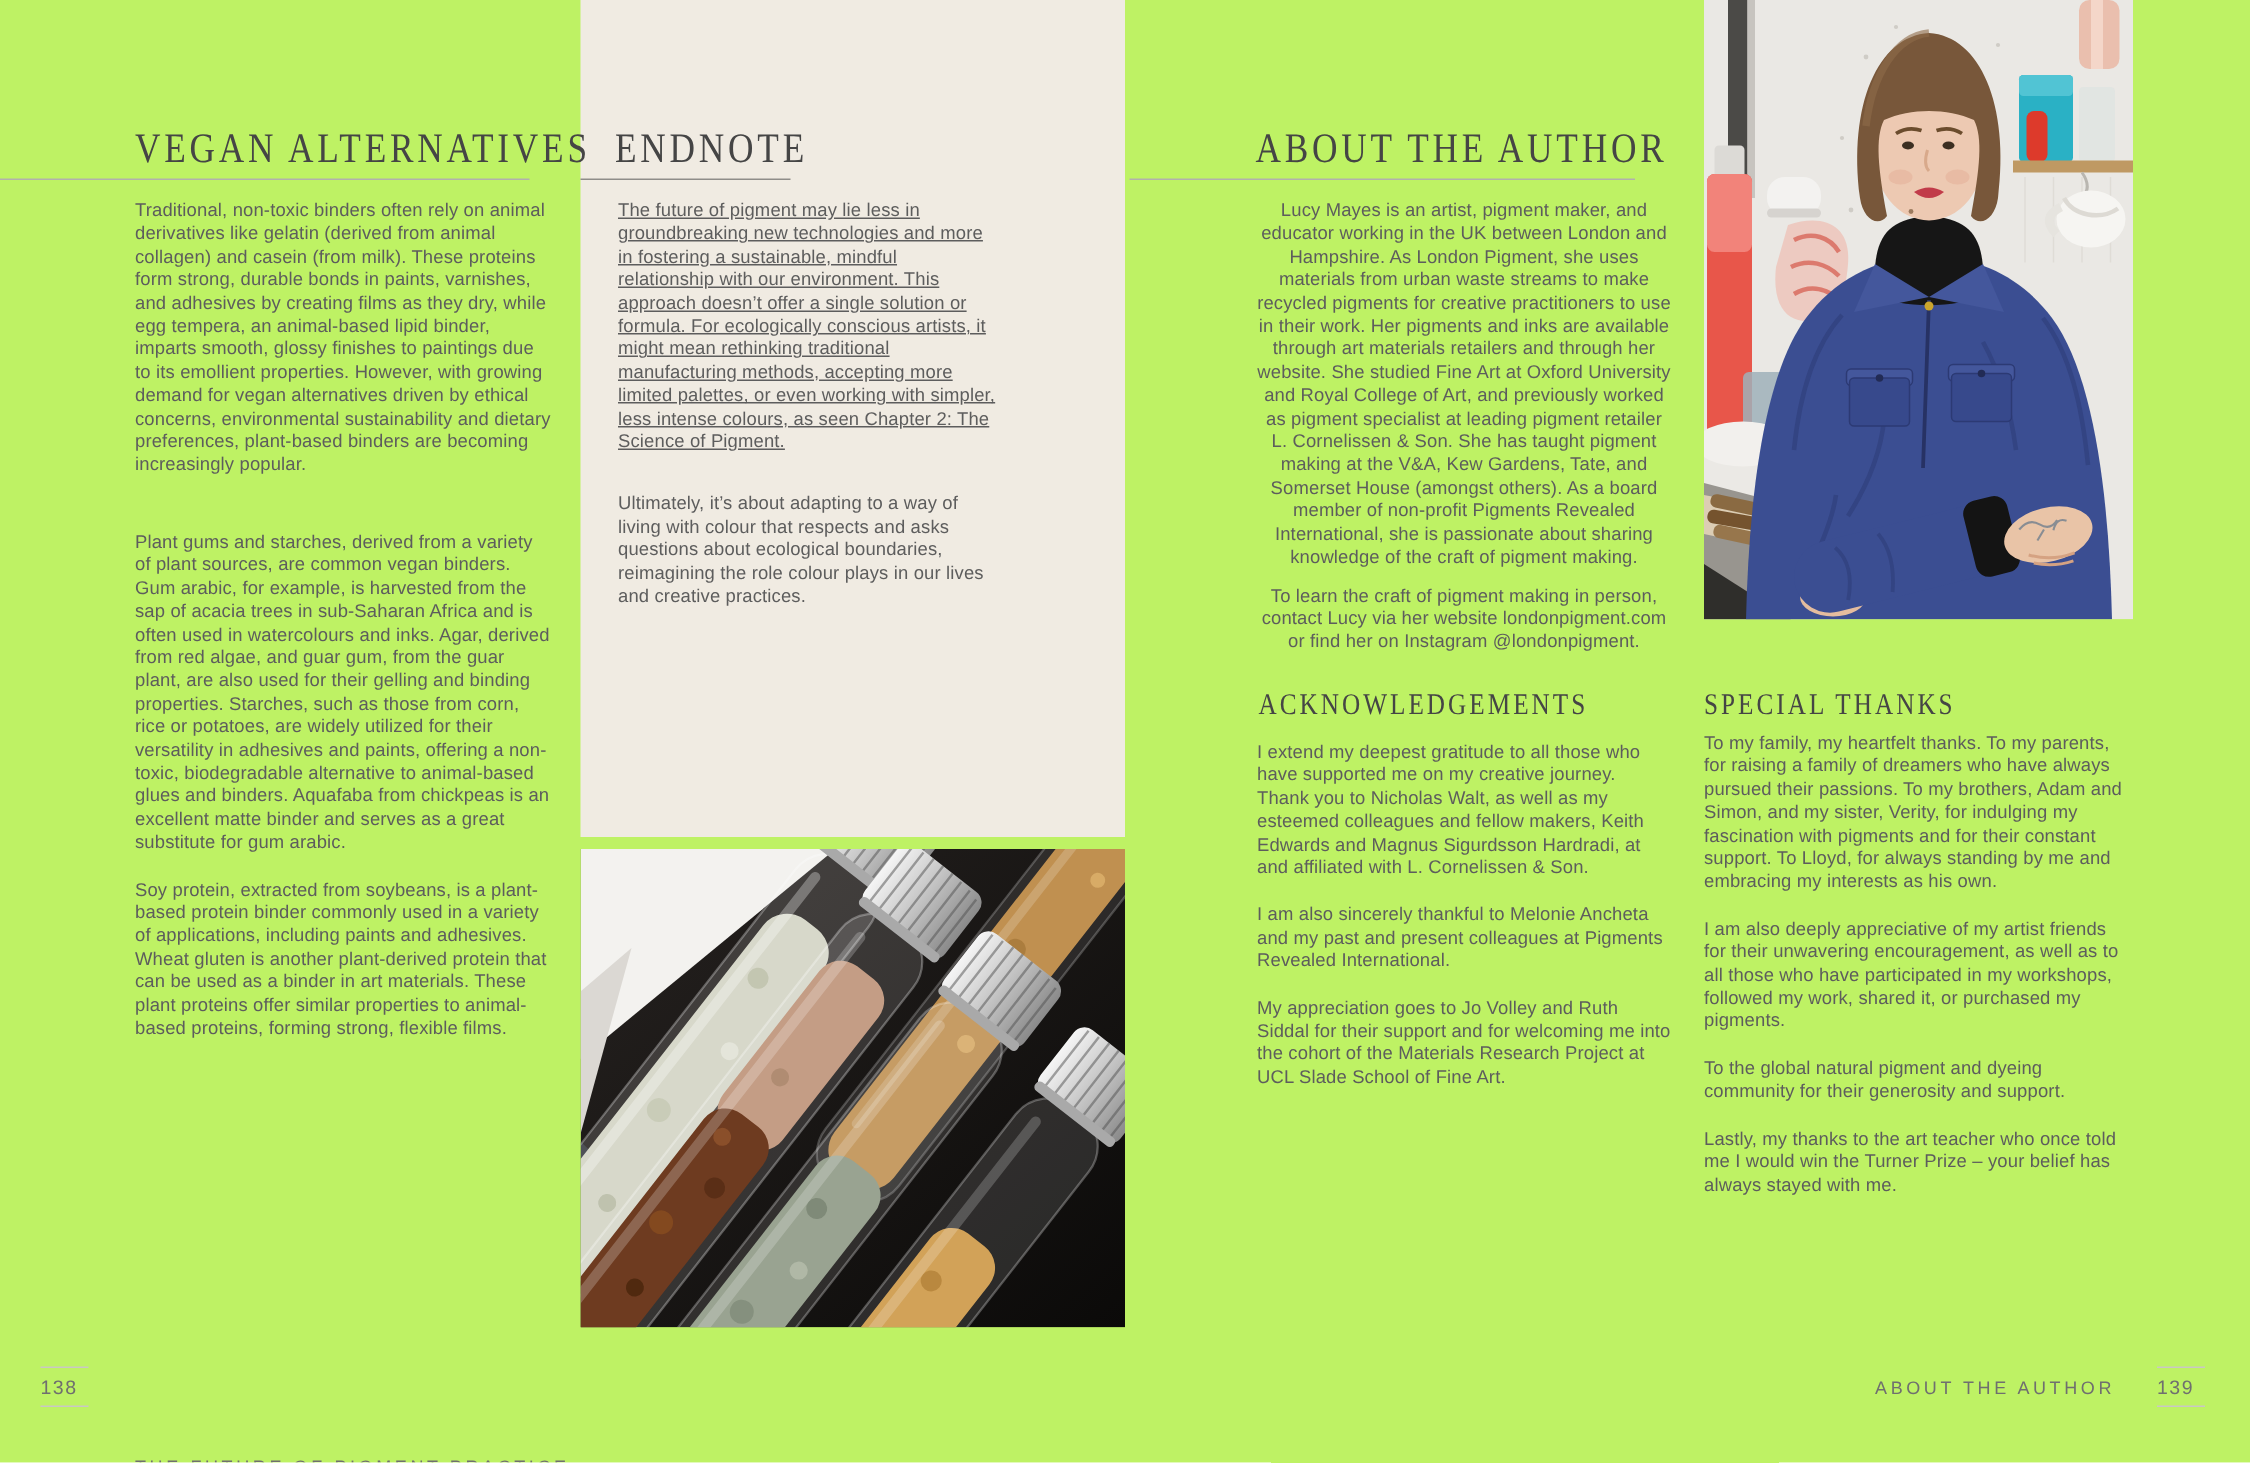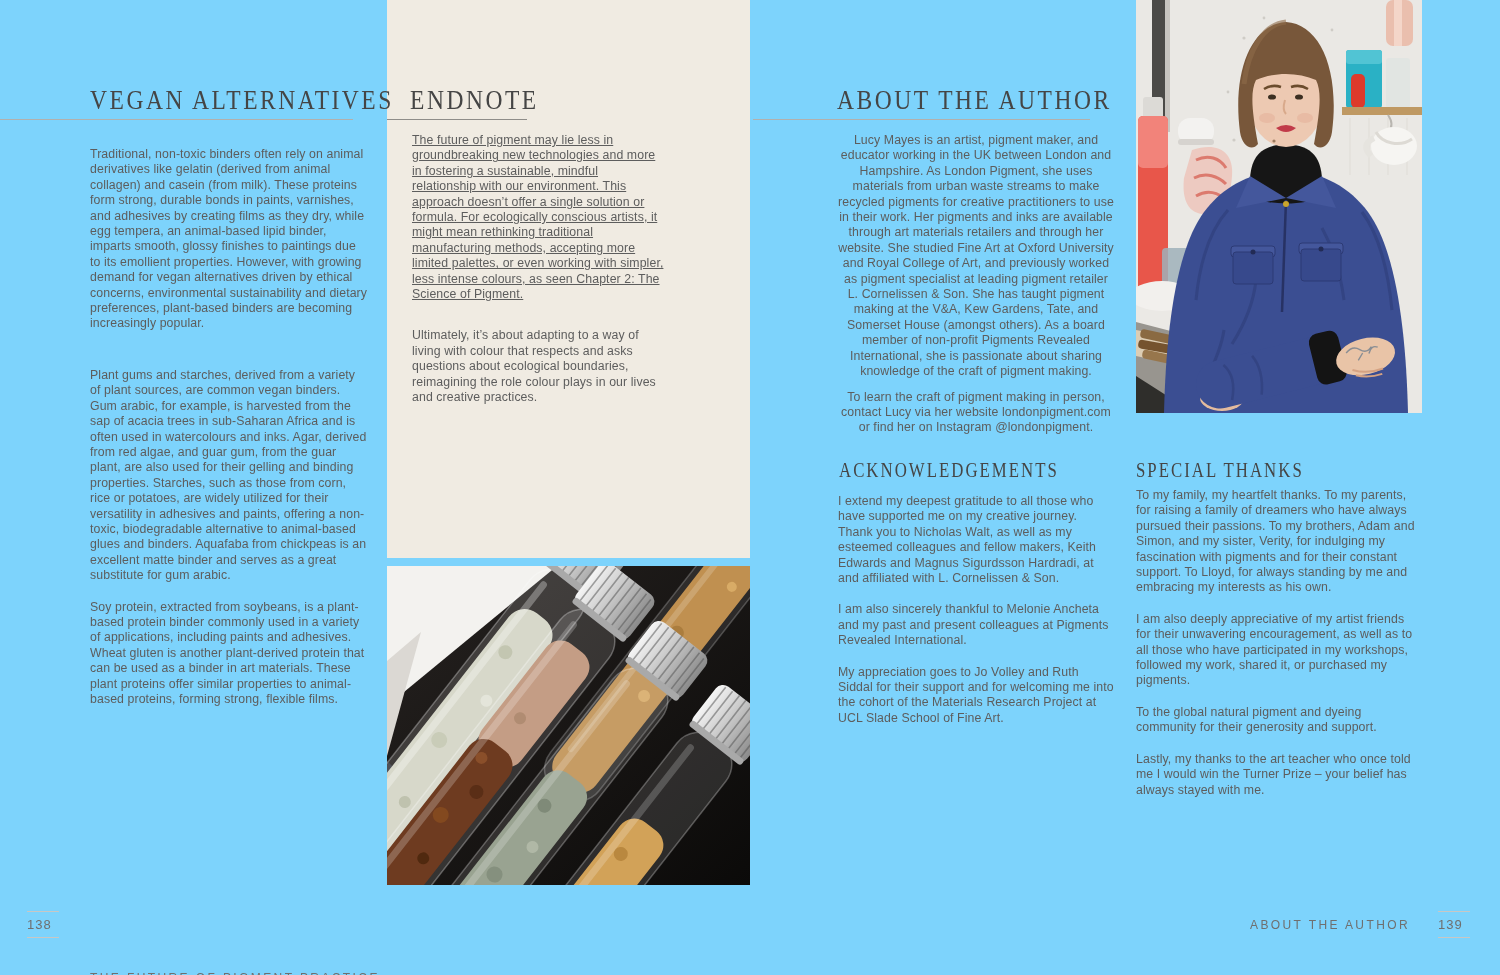--- a/index.html
+++ b/index.html
@@ -1,17 +1,17 @@
 <!DOCTYPE html>
 <html><head>
 <meta charset="utf-8">
 <style>
   html,body { margin:0; padding:0; background:#ffffff; }
   .spread {
-    position:relative; width:1500px; height:975px; background:#7dd3fc;
+    position:relative; width:1500px; height:975px; background:#bef264;
     font-family:"Liberation Sans", sans-serif; overflow:hidden;
   }
 
   
   .heading {
     position:absolute; font-family:"Liberation Serif", serif; font-weight:400;
     color:#454545; letter-spacing:3px; white-space:nowrap;
     transform:scaleX(0.84); transform-origin:left top; line-height:1;
   }
   .h-lg { font-size:28px; }
@@ -62,21 +62,21 @@
   <div class="heading h-lg" style="left:410px; top:86px;">ENDNOTE</div>
   <div class="rule" style="left:387px; top:119px; width:140px; background:#8f8d89;"></div>
 
   <div class="heading h-lg" style="left:837px; top:86px;">ABOUT THE AUTHOR</div>
   <div class="rule" style="left:753px; top:119px; width:337px;"></div>
 
   <div class="heading h-sm" style="left:839px; top:460px;">ACKNOWLEDGEMENTS</div>
 
   <div class="heading h-sm" style="left:1136px; top:460px;">SPECIAL THANKS</div>
 
-  <div class="body-text" style="left:90px; top:147px; width:278px;">
+  <div class="body-text" style="left:90px; top:133px; width:278px;">
     <p class="gap-xl">Traditional, non-toxic binders often rely on animal derivatives like gelatin (derived from animal collagen) and casein (from milk). These proteins form strong, durable bonds in paints, varnishes, and adhesives by creating films as they dry, while egg tempera, an animal-based lipid binder, imparts smooth, glossy finishes to paintings due to its emollient properties. However, with growing demand for vegan alternatives driven by ethical concerns, environmental sustainability and dietary preferences, plant-based binders are becoming increasingly popular.</p>
     <p>Plant gums and starches, derived from a variety of plant sources, are common vegan binders. Gum arabic, for example, is harvested from the sap of acacia trees in sub-Saharan Africa and is often used in watercolours and inks. Agar, derived from red algae, and guar gum, from the guar plant, are also used for their gelling and binding properties. Starches, such as those from corn, rice or potatoes, are widely utilized for their versatility in adhesives and paints, offering a non-toxic, biodegradable alternative to animal-based glues and binders. Aquafaba from chickpeas is an excellent matte binder and serves as a great substitute for gum arabic.</p>
     <p>Soy protein, extracted from soybeans, is a plant-based protein binder commonly used in a variety of applications, including paints and adhesives. Wheat gluten is another plant-derived protein that can be used as a binder in art materials. These plant proteins offer similar properties to animal-based proteins, forming strong, flexible films.</p>
   </div>
 
   <div class="body-text" style="left:412px; top:133px; width:252px;">
     <p class="gap-lg">The future of pigment may lie less in groundbreaking new technologies and more in fostering a sustainable, mindful relationship with our environment. This approach doesn’t offer a single solution or formula. For ecologically conscious artists, it might mean rethinking traditional manufacturing methods, accepting more limited palettes, or even working with simpler, less intense colours, as seen Chapter 2: The Science of Pigment.</p>
     <p>Ultimately, it’s about adapting to a way of living with colour that respects and asks questions about ecological boundaries, reimagining the role colour plays in our lives and creative practices.</p>
   </div>
 

